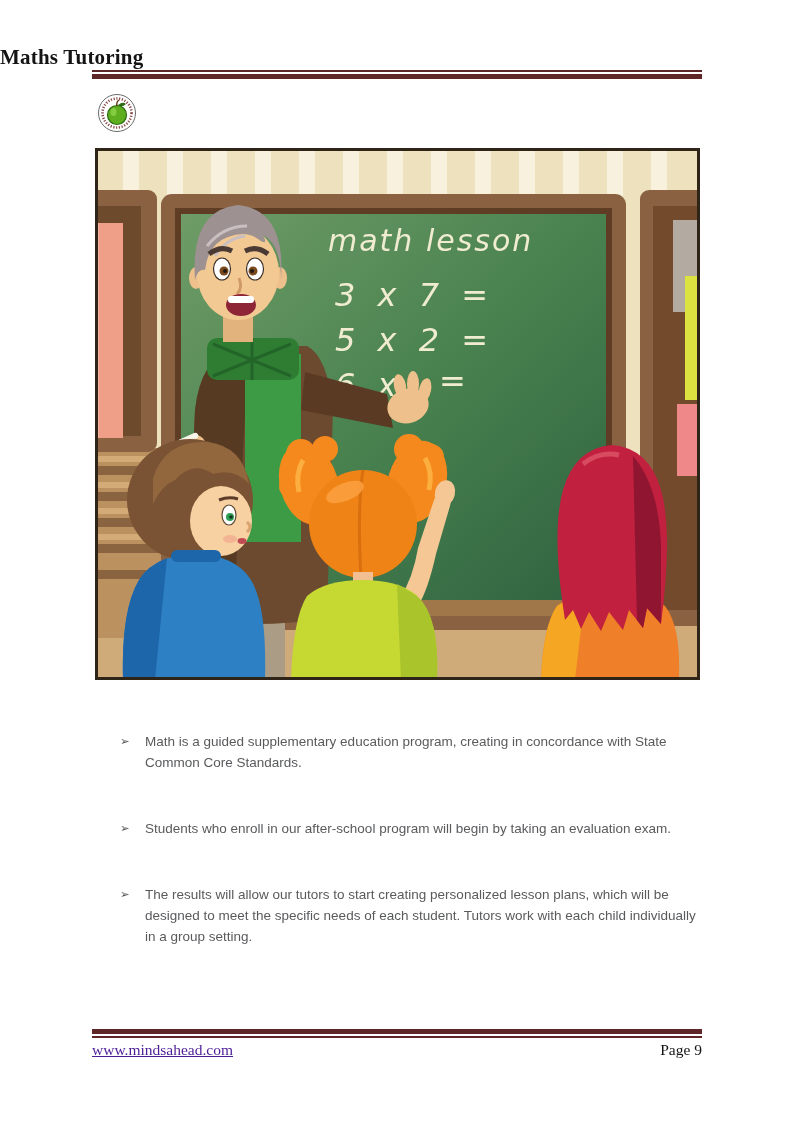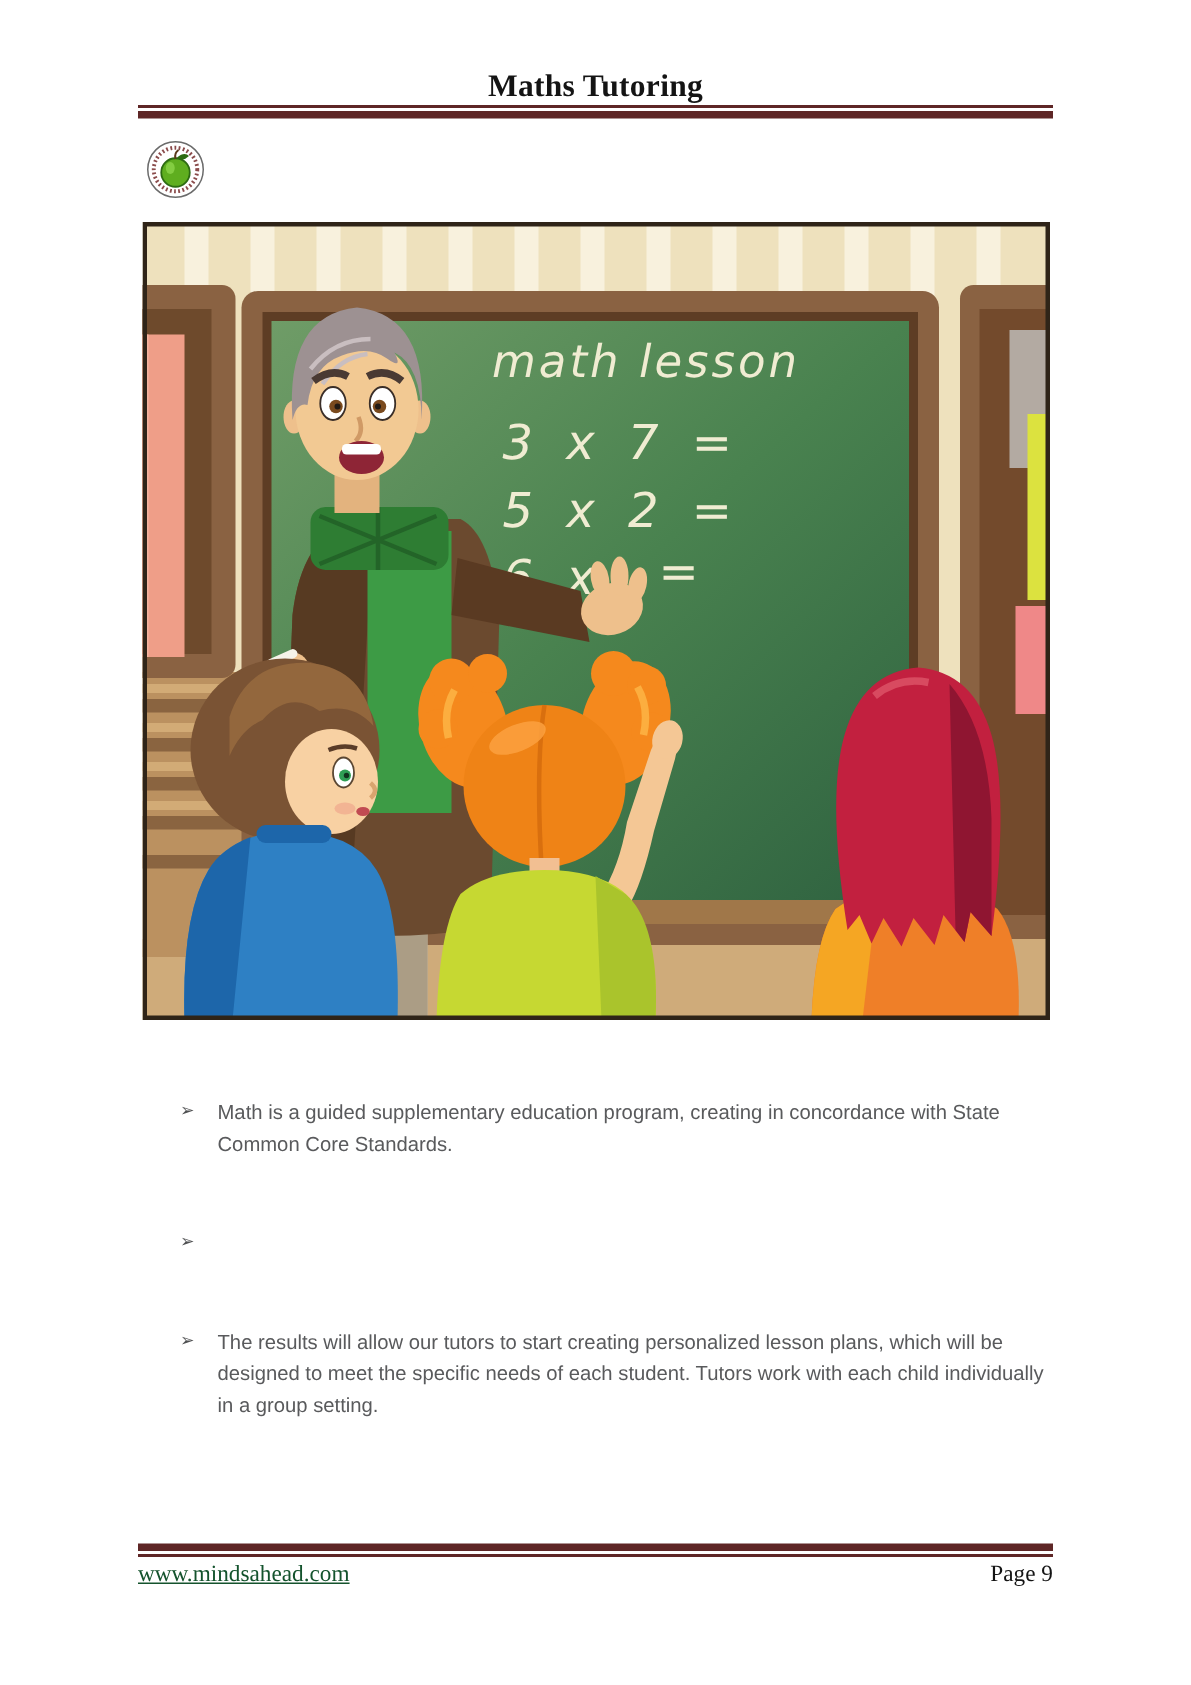--- a/index.html
+++ b/index.html
@@ -1,21 +1,21 @@
 <!DOCTYPE html>
 <html><head>
 <meta charset="utf-8">
 <style>
   html,body{margin:0;padding:0;background:#ffffff;}
   .page{
     position:relative;width:794px;height:1123px;background:#ffffff;overflow:hidden;
     font-family:"Liberation Sans", sans-serif;
   }
   .doc-title{
-    position:absolute;top:45px;left:0;width:794px;text-align:center;
+    position:absolute;top:45px;left:0;width:794px;text-align:left;
     font-family:"Liberation Serif", serif;font-weight:bold;font-size:21px;color:#141414;
     letter-spacing:.2px;
   }
   .rule-head{
     position:absolute;left:92px;top:70px;width:610px;height:9px;box-sizing:border-box;
     border-top:2px solid #5e2626;border-bottom:5px solid #5e2626;
   }
   .rule-foot{
     position:absolute;left:92px;top:1029px;width:610px;height:9px;box-sizing:border-box;
     border-top:5px solid #5e2626;border-bottom:2px solid #5e2626;
@@ -32,21 +32,21 @@
   }
   .bullet-item .marker{
     flex:0 0 25px;margin-left:28px;color:#4f5052;font-size:11.5px;line-height:21px;
   }
   .bullet-item .text{flex:0 1 auto;max-width:552px;}
   .footer-bar{
     position:absolute;left:92px;top:1041px;width:610px;display:flex;
     justify-content:space-between;align-items:baseline;
     font-family:"Liberation Serif", serif;font-size:15.5px;color:#141414;
   }
-  .footer-bar a{color:#14532d;text-decoration:underline;}
+  .footer-bar a{color:#4c1d95;text-decoration:underline;}
   .chalk{font-family:"DejaVu Sans", sans-serif;font-style:italic;fill:#f0ecd2;}
 </style>
 </head>
 <body>
 
 <div class="page">
 
   <div class="doc-title">Maths Tutoring</div>
 
   <div class="rule-head"></div>
@@ -216,20 +216,21 @@
     <rect x="1.5" y="1.5" width="602" height="529" fill="none" stroke="#2f2418" stroke-width="3"></rect>
   </svg>
 
   <ul class="bullet-list">
     <li class="bullet-item">
       <span class="marker">➢</span>
       <span class="text">Math is a guided supplementary education program, creating in concordance with State Common Core Standards.</span>
     </li>
     <li class="bullet-item">
       <span class="marker">➢</span>
+      <span class="text">Students who enroll in our after-school program will begin by taking an evaluation exam.</span>
     </li>
     <li class="bullet-item">
       <span class="marker">➢</span>
       <span class="text">The results will allow our tutors to start creating personalized lesson plans, which will be designed to meet the specific needs of each student. Tutors work with each child individually in a group setting.</span>
     </li>
   </ul>
 
   <div class="rule-foot"></div>
   <div class="footer-bar">
     <a href="#">www.mindsahead.com</a>

